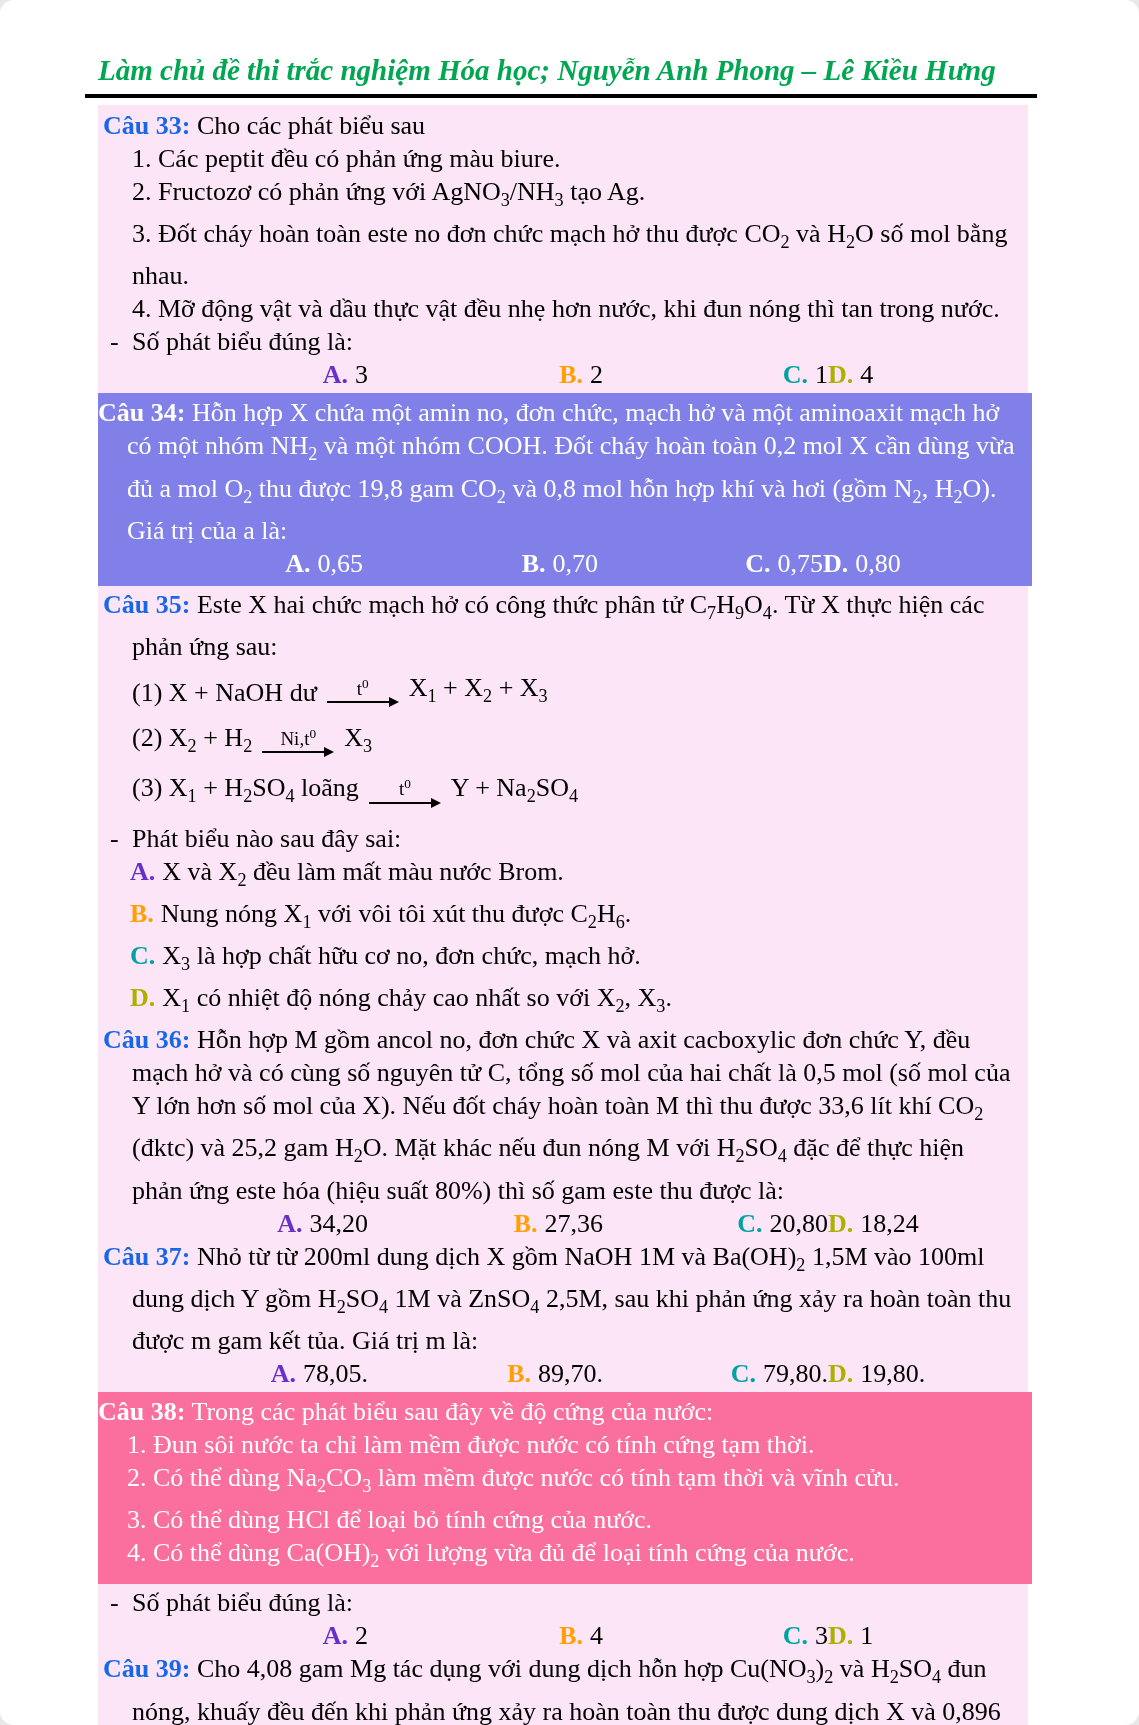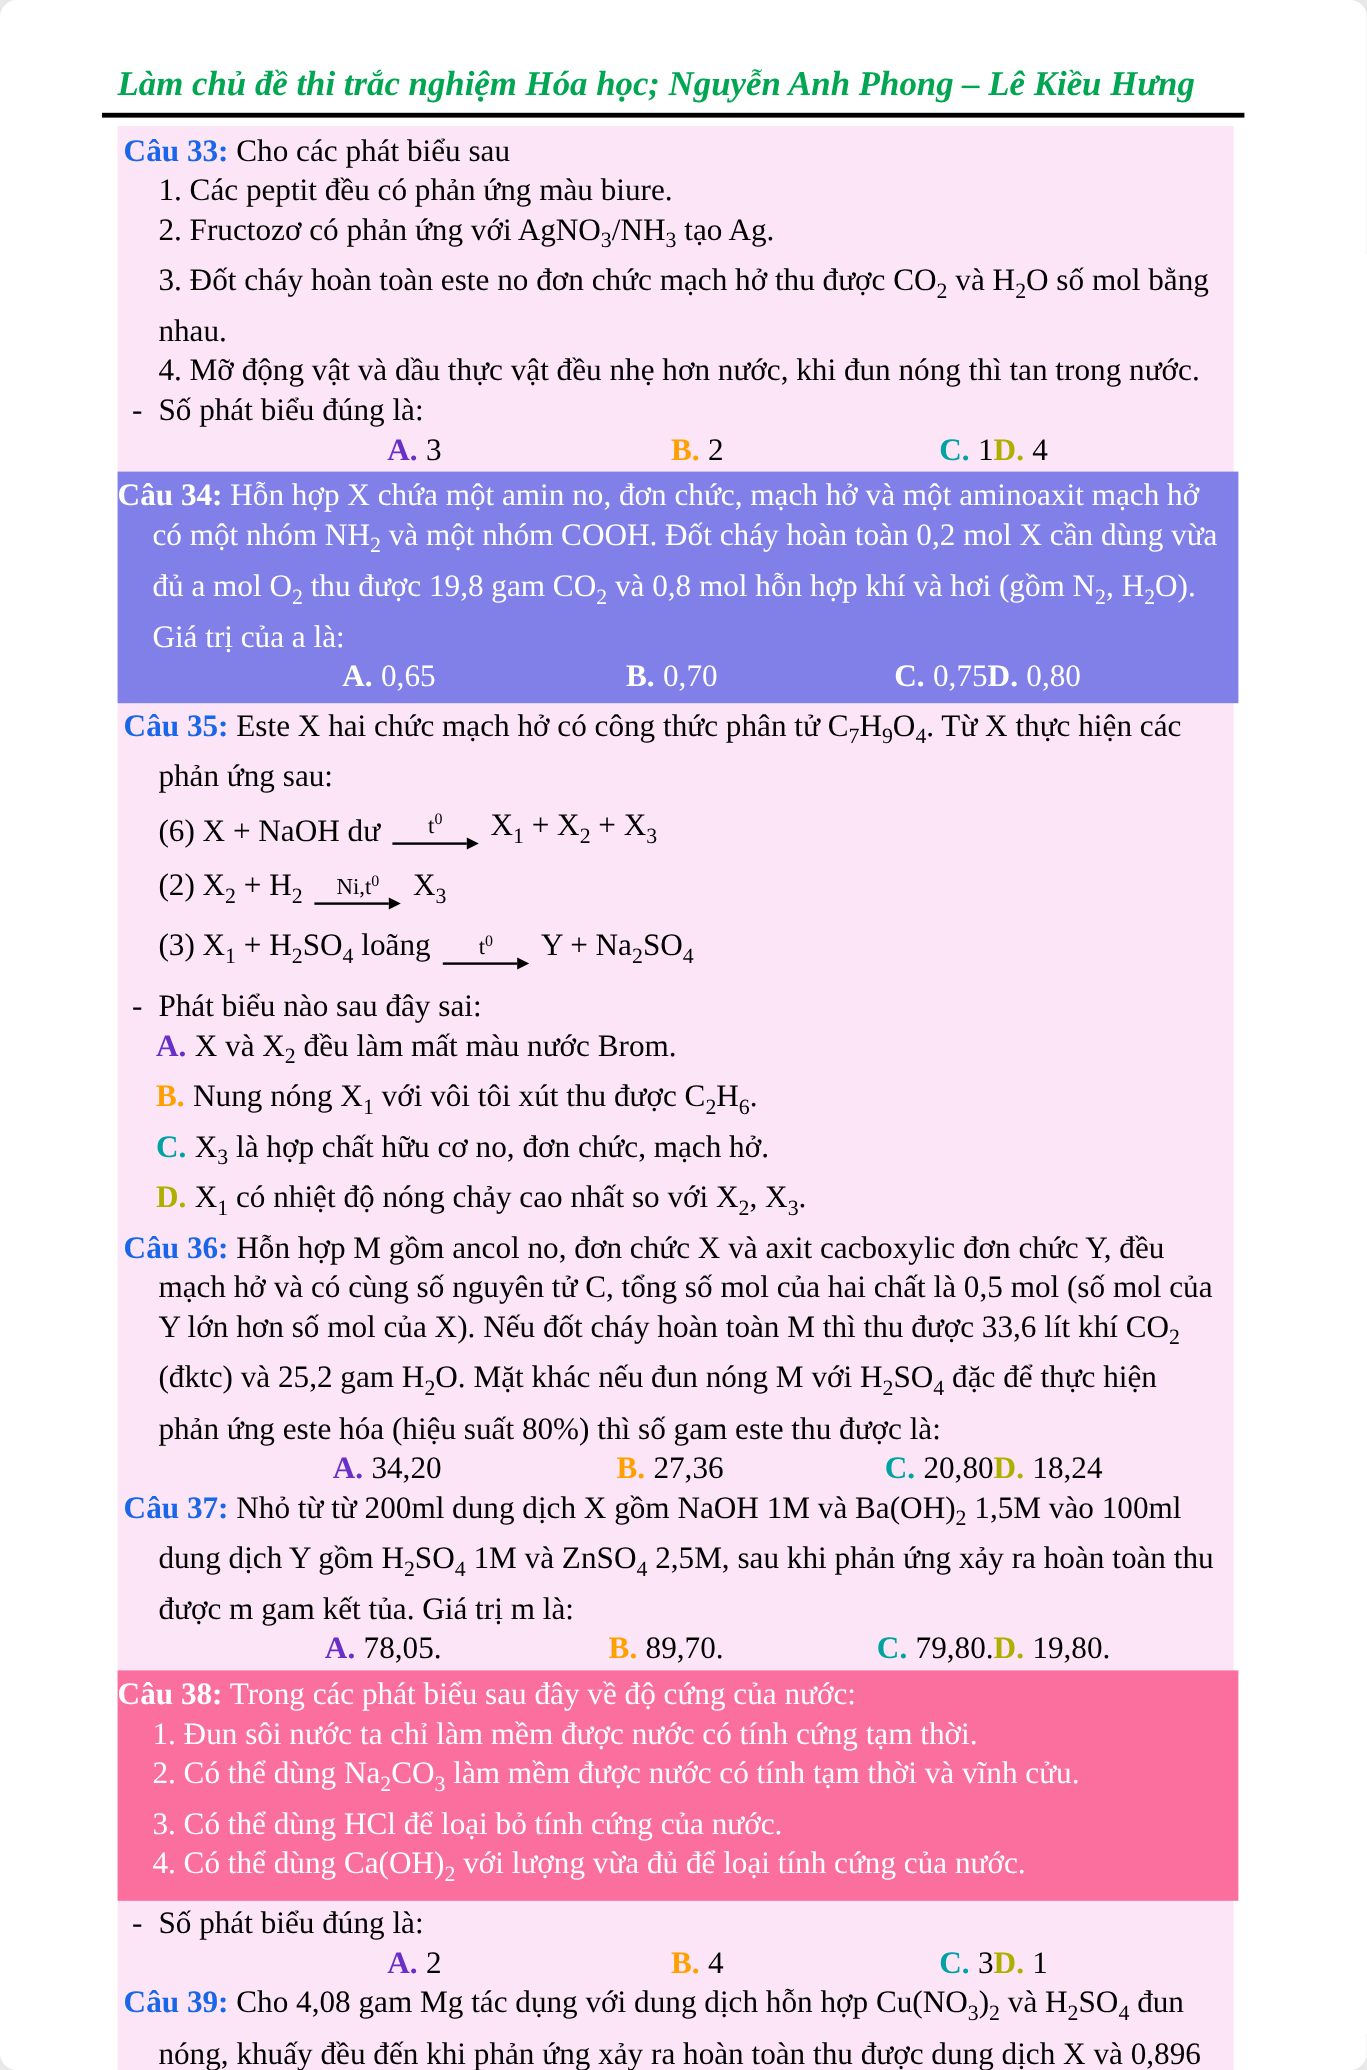--- a/index.html
+++ b/index.html
@@ -92,21 +92,21 @@
         <span class="opt w2"><b class="L">B.</b><span class="ov">0,70</span></span>
         <span class="opt w3"><b class="L">C.</b><span class="ov">0,75</span></span>
         <span class="opt"><b class="L">D.</b><span class="ov">0,80</span></span>
       </div>
     </div>
 
     <div>
       <p class="q"><b class="qlabel">Câu 35:</b> <span>Este X hai chức mạch hở có công thức phân tử C<sub>7</sub>H<sub>9</sub>O<sub>4</sub>. Từ X thực hiện các phản ứng sau:</span></p>
 
       <div class="rxn">
-        <span>(6) X + NaOH dư</span>
+        <span>(1) X + NaOH dư</span>
         <span class="arrow">
             <span class="albl">t<sup>0</sup></span>
             <span class="ashape">
               <span class="ashaft"></span>
               <span class="ahead"></span>
             </span>
           </span>
         <span>X<sub>1</sub> + X<sub>2</sub> + X<sub>3</sub></span>
       </div>
       <div class="rxn">

